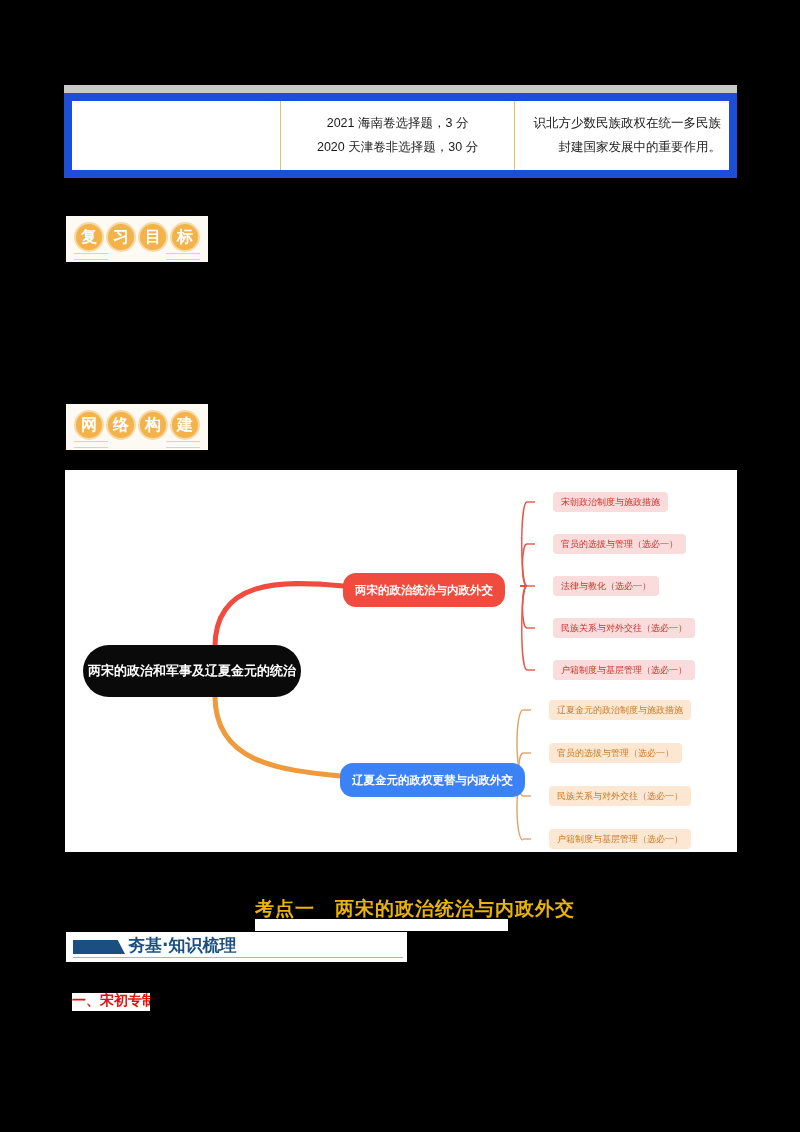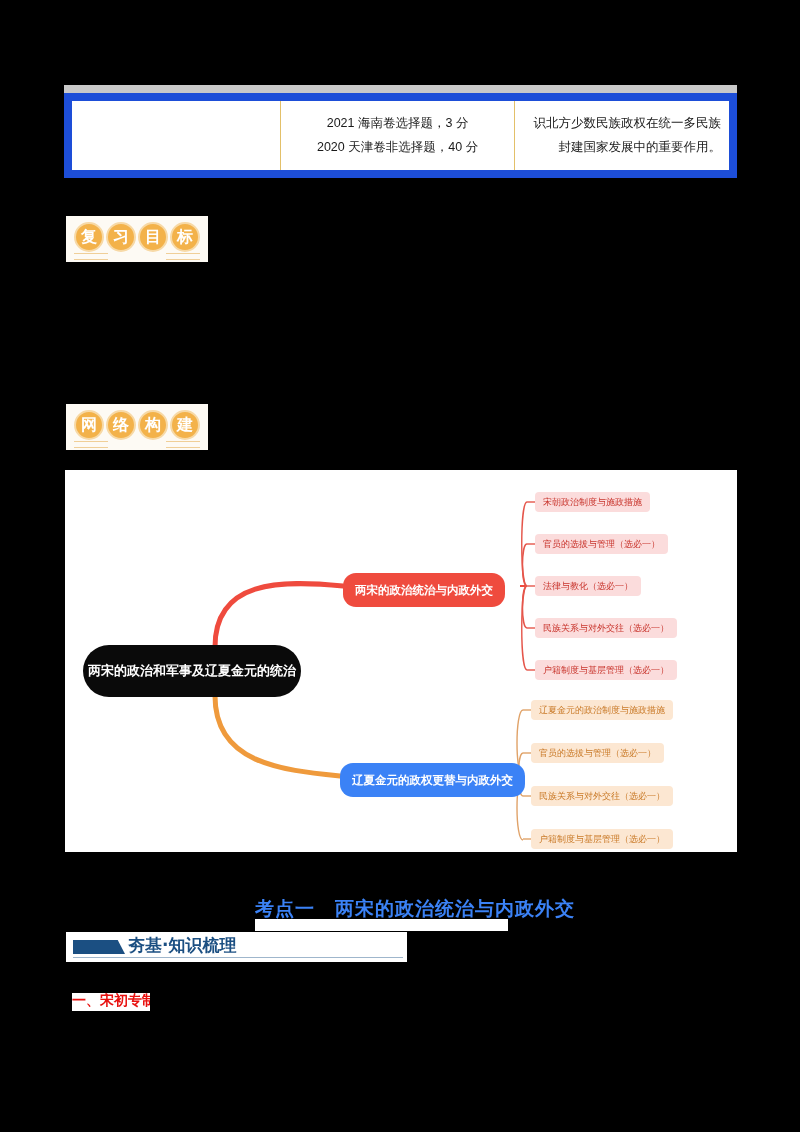--- a/index.html
+++ b/index.html
@@ -85,28 +85,29 @@
     display:flex;align-items:center;justify-content:center;
     padding:0 12px;
   }
   #mm-branch-1{left:278px;top:103px;background:#ef4b3e;}
   #mm-branch-2{left:275px;top:293px;background:#3b82f6;}
   .mm-leaf{
     height:20px;border-radius:4px;
     font-size:9px;
     display:flex;align-items:center;
     padding:0 8px;
+    margin-left:18px;
   }
   .leaf-red{background:#fbdcdc;color:#c8342c;}
   .leaf-orange{background:#fce7d2;color:#c97a28;}
 
   
   #kaodian{
     position:absolute;left:255px;top:898px;
-    color:#3b82f6;font-size:19px;font-weight:bold;
+    color:#eab308;font-size:19px;font-weight:bold;
     font-family:"DejaVu Sans",sans-serif;
     white-space:nowrap;letter-spacing:1px;
     height:21px;overflow:hidden;line-height:21px;
   }
   #kaodian-shadow{
     position:absolute;left:255px;top:919px;width:253px;height:12px;
     background:#fff;
   }
 
   
@@ -145,21 +146,21 @@
 <body>
 
 <div class="page">
 
   <div id="exam-table">
     <div class="table-topstrip"></div>
     <div class="table-box">
       <div class="tcell c1"></div>
       <div class="tcell c2">
         <div class="line">2021 海南卷选择题，3 分</div>
-        <div class="line">2020 天津卷非选择题，40 分</div>
+        <div class="line">2020 天津卷非选择题，30 分</div>
       </div>
       <div class="tcell c3">识北方少数民族政权在统一多民族封建国家发展中的重要作用。</div>
     </div>
   </div>
 
   <div class="badge" id="badge-fuxi">
     <div class="circ">复</div>
     <div class="circ">习</div>
     <div class="circ">目</div>
     <div class="circ">标</div>

